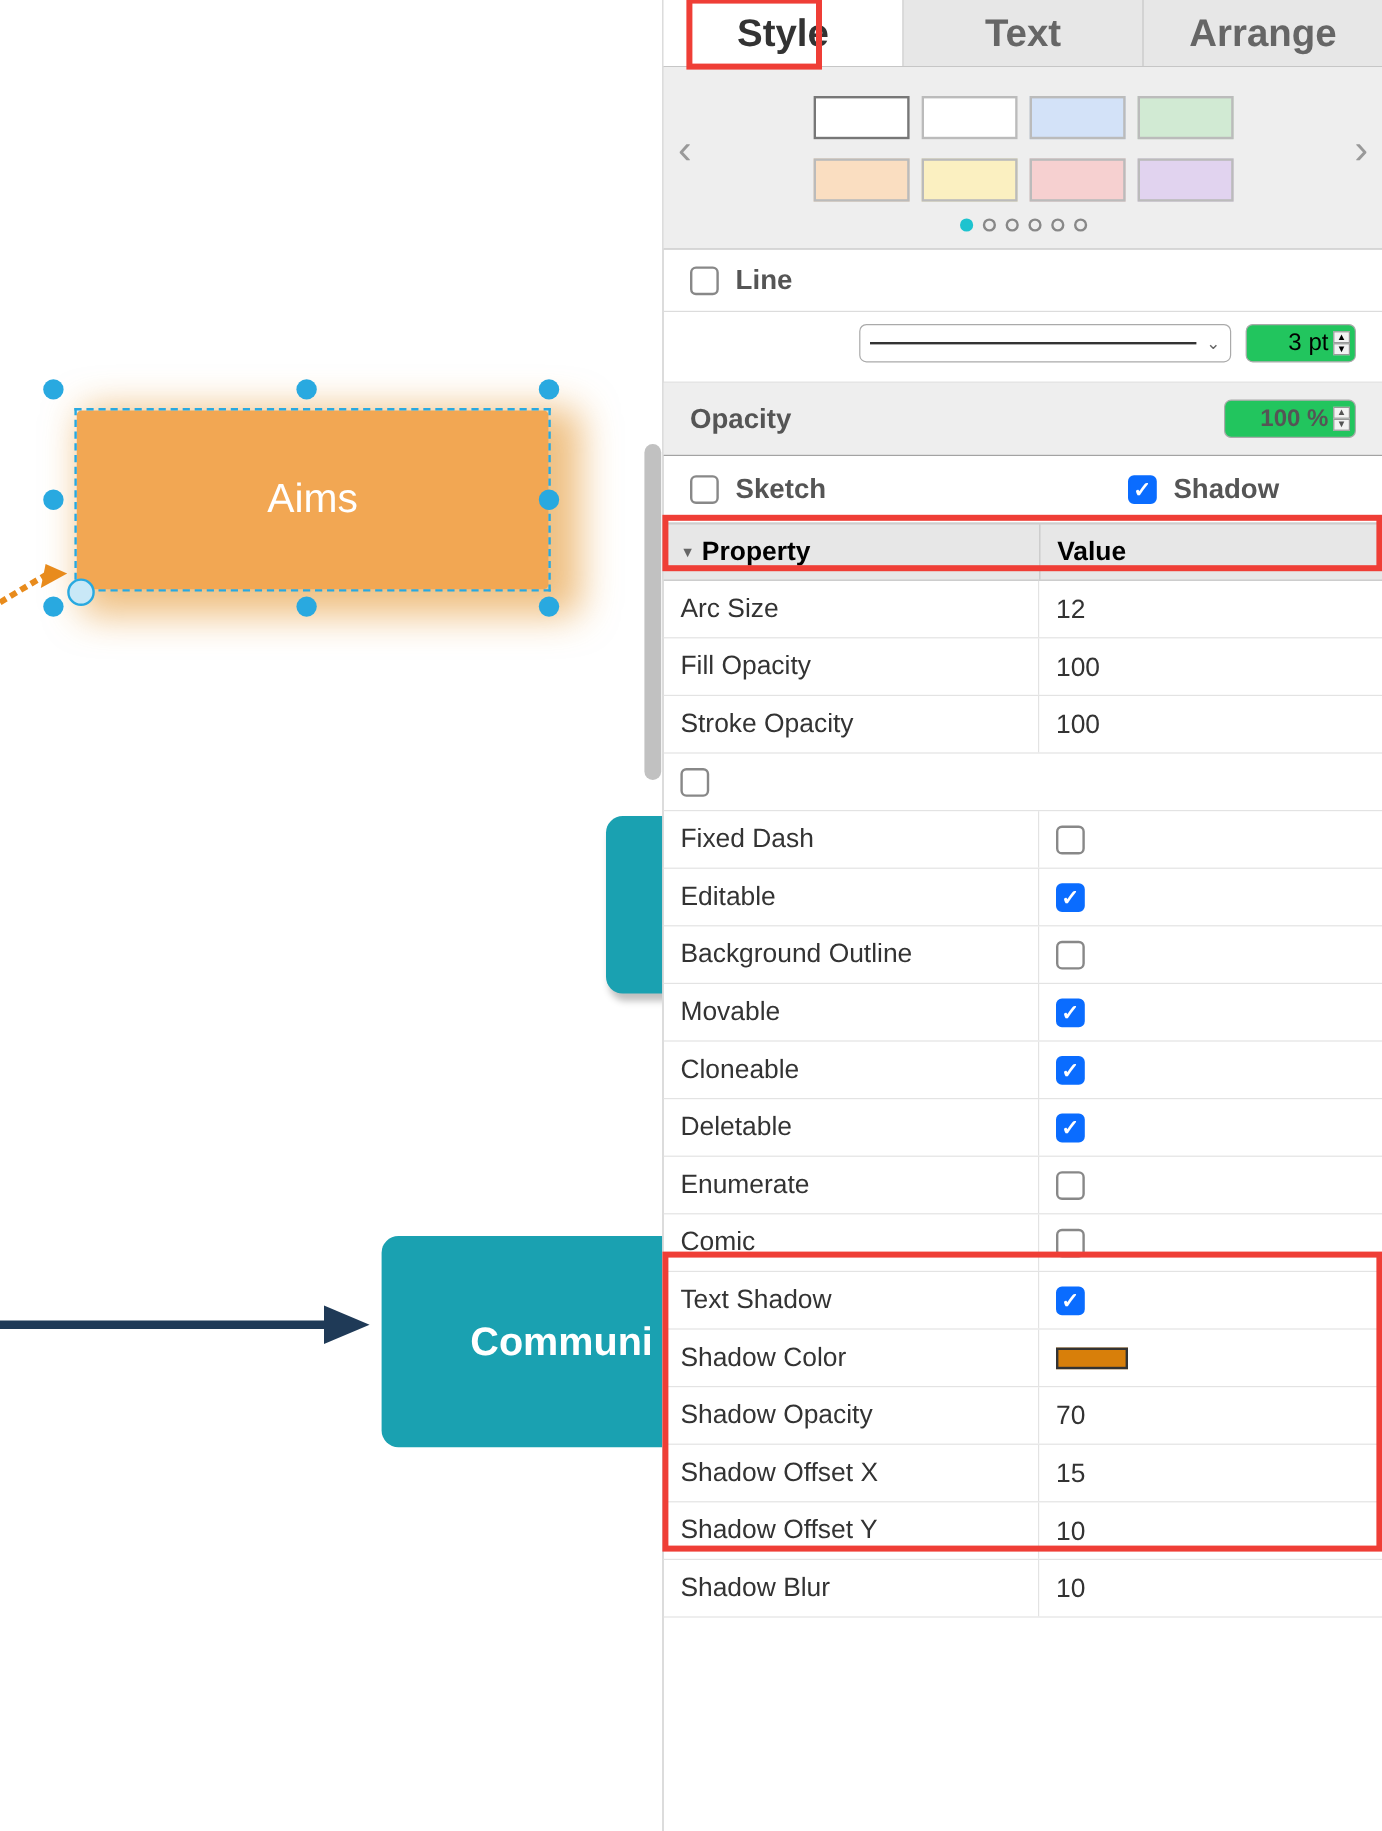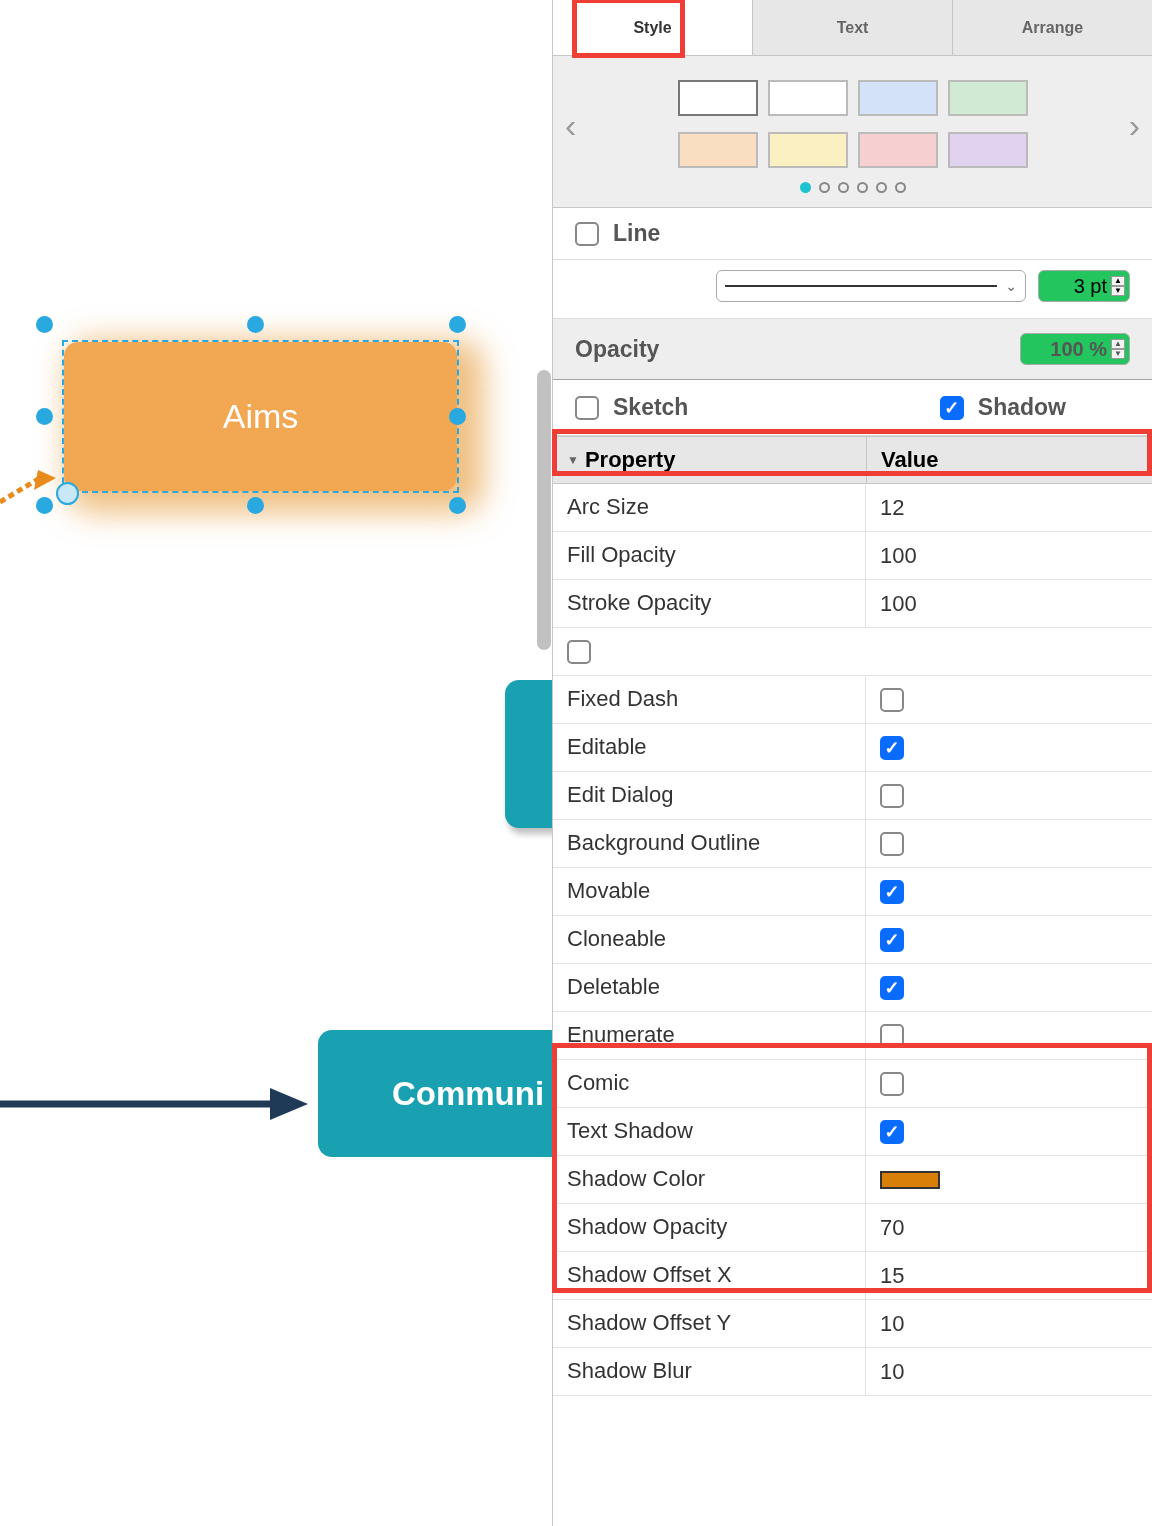--- a/index.html
+++ b/index.html
@@ -23,21 +23,21 @@
   left: 537px; top: 370px;
   width: 14px; height: 280px;
   background: #c1c1c1;
   border-radius: 7px;
 }
 .shape-aims {
   position: absolute;
   left: 64px; top: 342px;
   width: 393px; height: 149px;
   background: #f2a753;
-  border-radius: 14px;
+  border-radius: 4px;
   display: flex;
   align-items: center;
   justify-content: center;
   color: #fff;
   font-size: 34px;
   font-weight: 400;
   box-shadow: 15px 10px 30px 12px rgba(226,141,27,0.55);
 }
 .sel-dash {
   position: absolute;
@@ -69,21 +69,21 @@
   position: absolute;
   left: 505px; top: 680px;
   width: 50px; height: 148px;
   background: #1aa1b1;
   border-radius: 14px 0 0 14px;
   box-shadow: 3px 6px 6px rgba(0,0,0,0.25);
 }
 .shape-comm {
   position: absolute;
   left: 318px; top: 1030px;
-  width: 260px; height: 127px;
+  width: 260px; height: 176px;
   background: #1aa1b1;
   border-radius: 14px;
   display: flex;
   align-items: center;
   justify-content: center;
   color: #fff;
   font-weight: 700;
   font-size: 33px;
   overflow: hidden;
   padding-left: 40px;
@@ -106,21 +106,21 @@
   display: flex;
   height: 56px;
   background: #e7e7e7;
   border-bottom: 1px solid #c6c6c6;
 }
 .tab {
   flex: 1;
   display: flex;
   align-items: center;
   justify-content: center;
-  font-size: 16px;
+  font-size: 32px;
   font-weight: 600;
   color: #666;
   border-right: 1px solid #c6c6c6;
   cursor: pointer;
 }
 .tab.active { background: #fff; color: #333; }
 .tab:last-child { border-right: none; }
 .hl-red { border: 5px solid #ef3e36; }
 .hl-tab { position: absolute; left: 572px; top: -2px; width: 113px; height: 60px; pointer-events:none;}
 
@@ -388,26 +388,20 @@
           <span class="chk"></span>
         </div>
       </div>
       <div class="prop-row">
         <div class="pn">Editable</div>
         <div class="pv">
           <span class="chk on"></span>
         </div>
       </div>
       <div class="prop-row">
-        <div class="pn">Edit Dialog</div>
-        <div class="pv">
-          <span class="chk"></span>
-        </div>
-      </div>
-      <div class="prop-row">
         <div class="pn">Background Outline</div>
         <div class="pv">
           <span class="chk"></span>
         </div>
       </div>
       <div class="prop-row">
         <div class="pn">Movable</div>
         <div class="pv">
           <span class="chk on"></span>
         </div>

